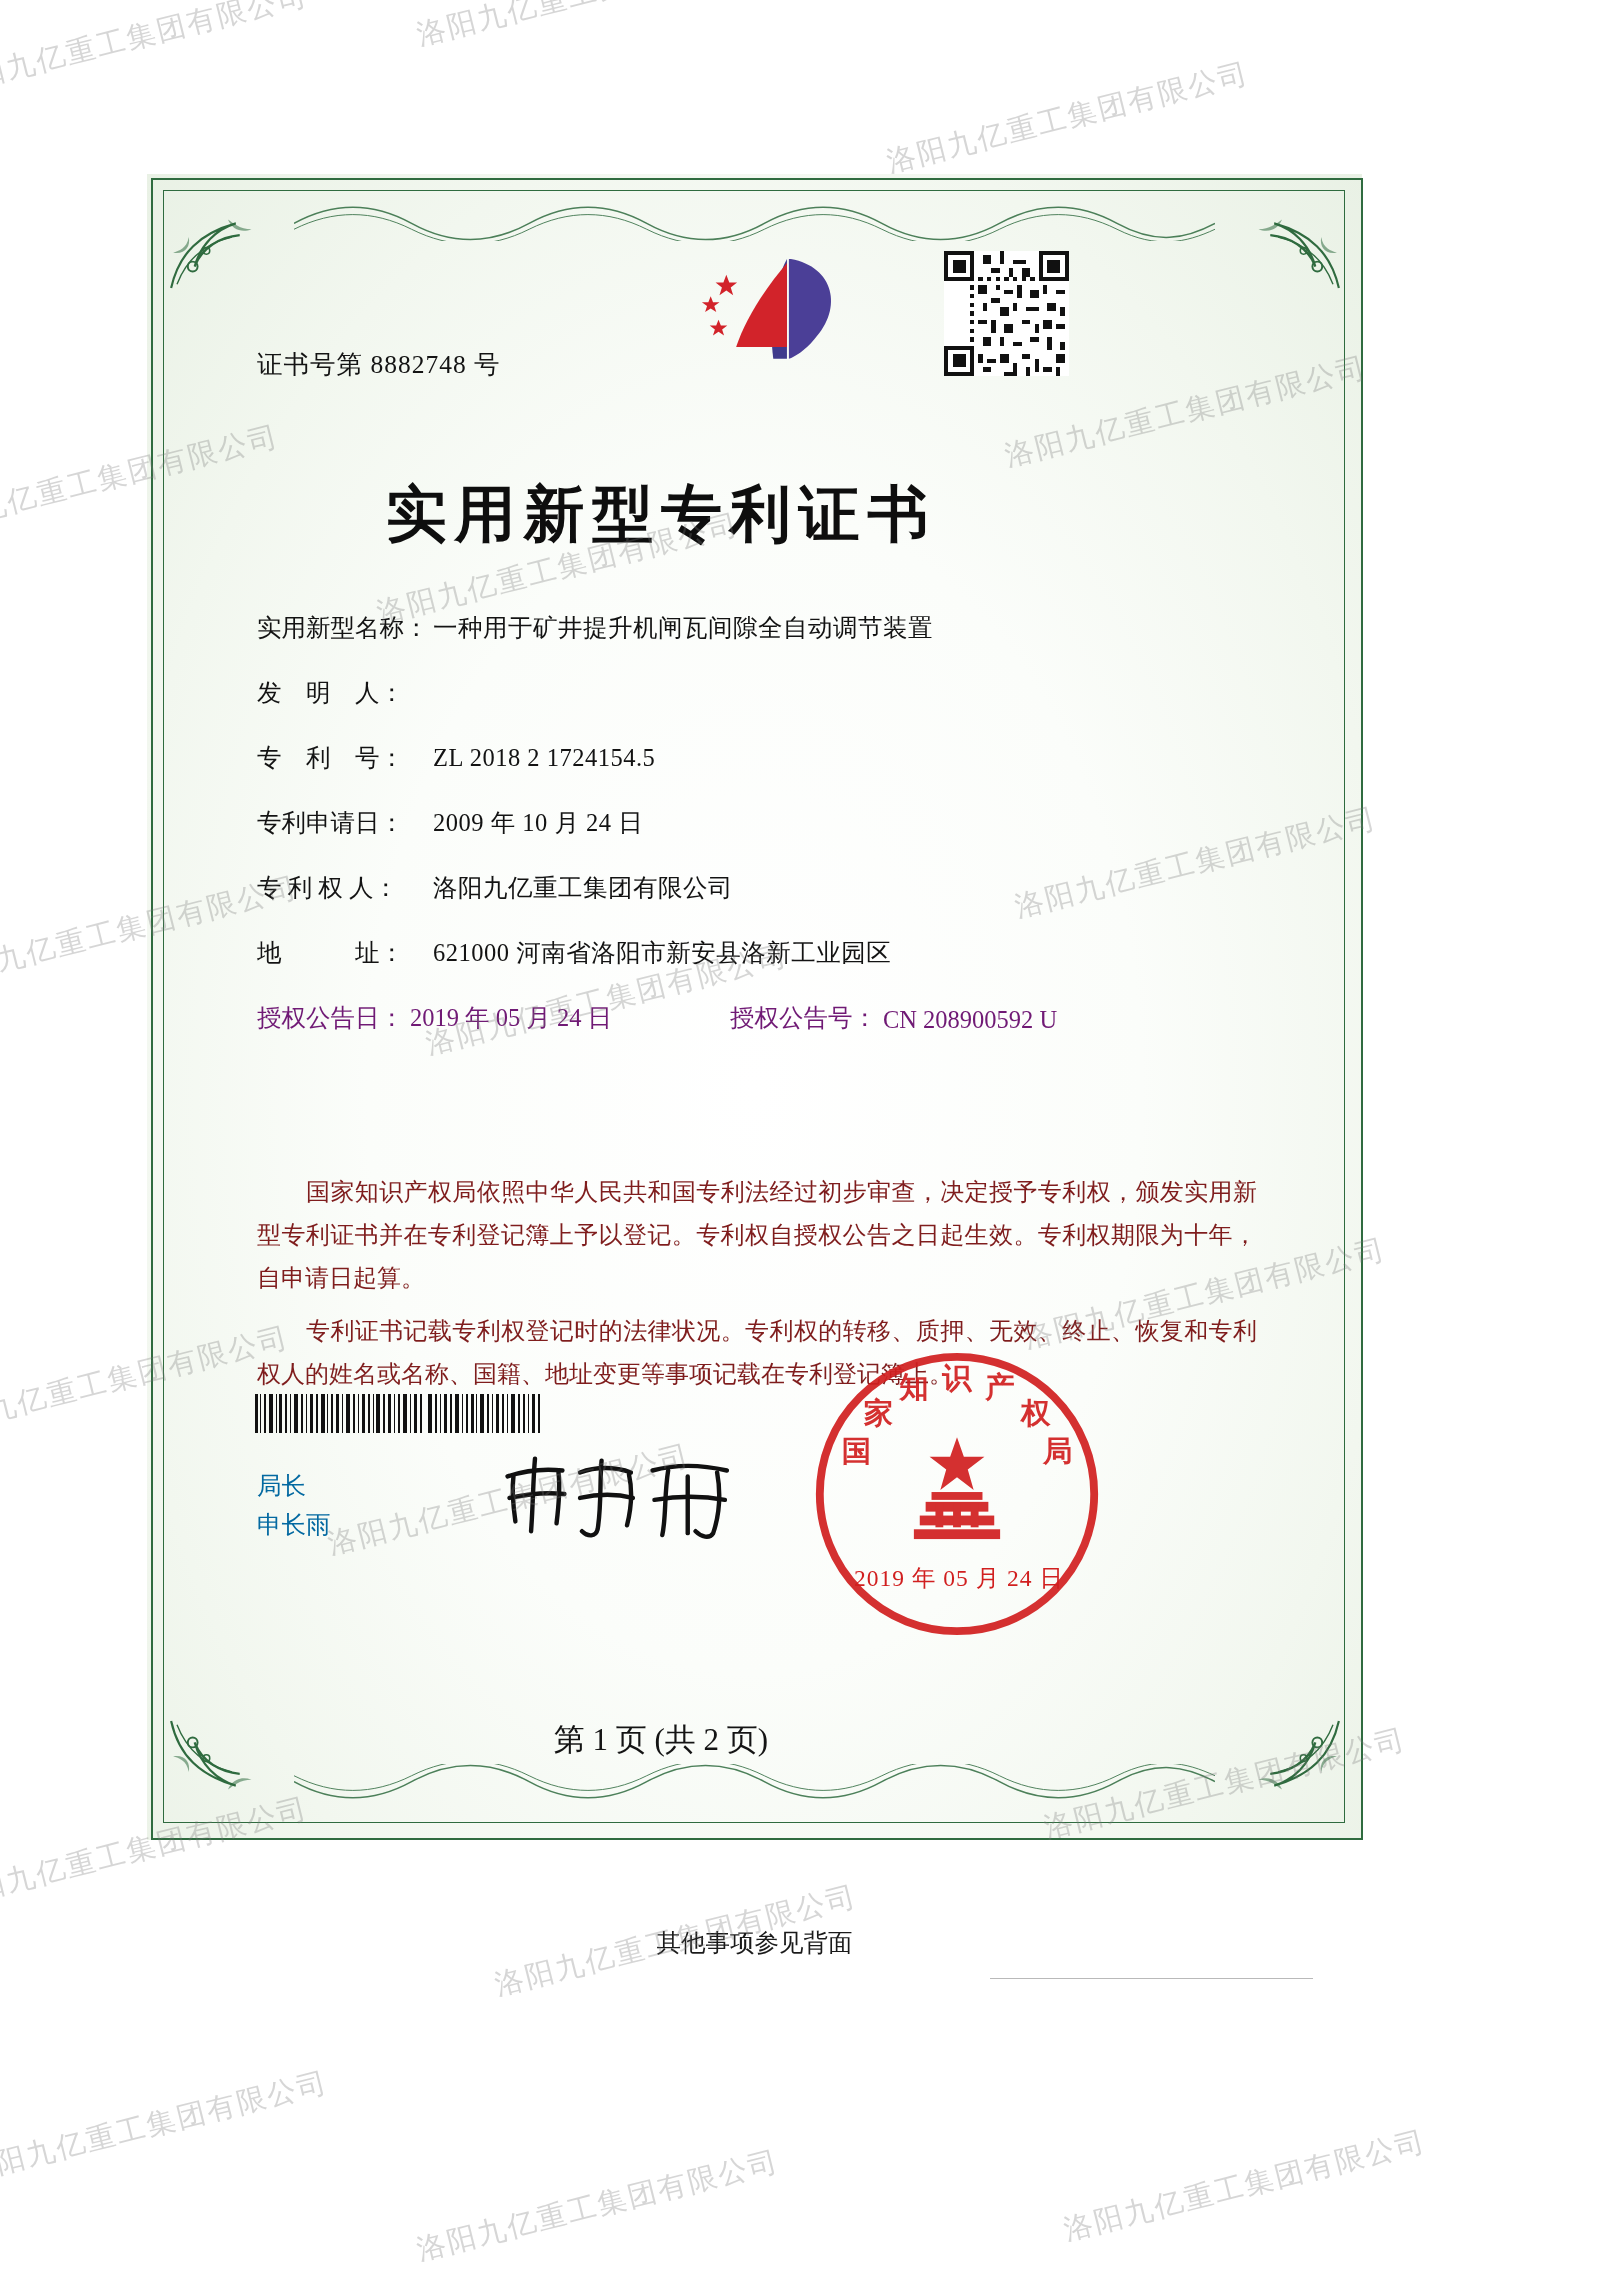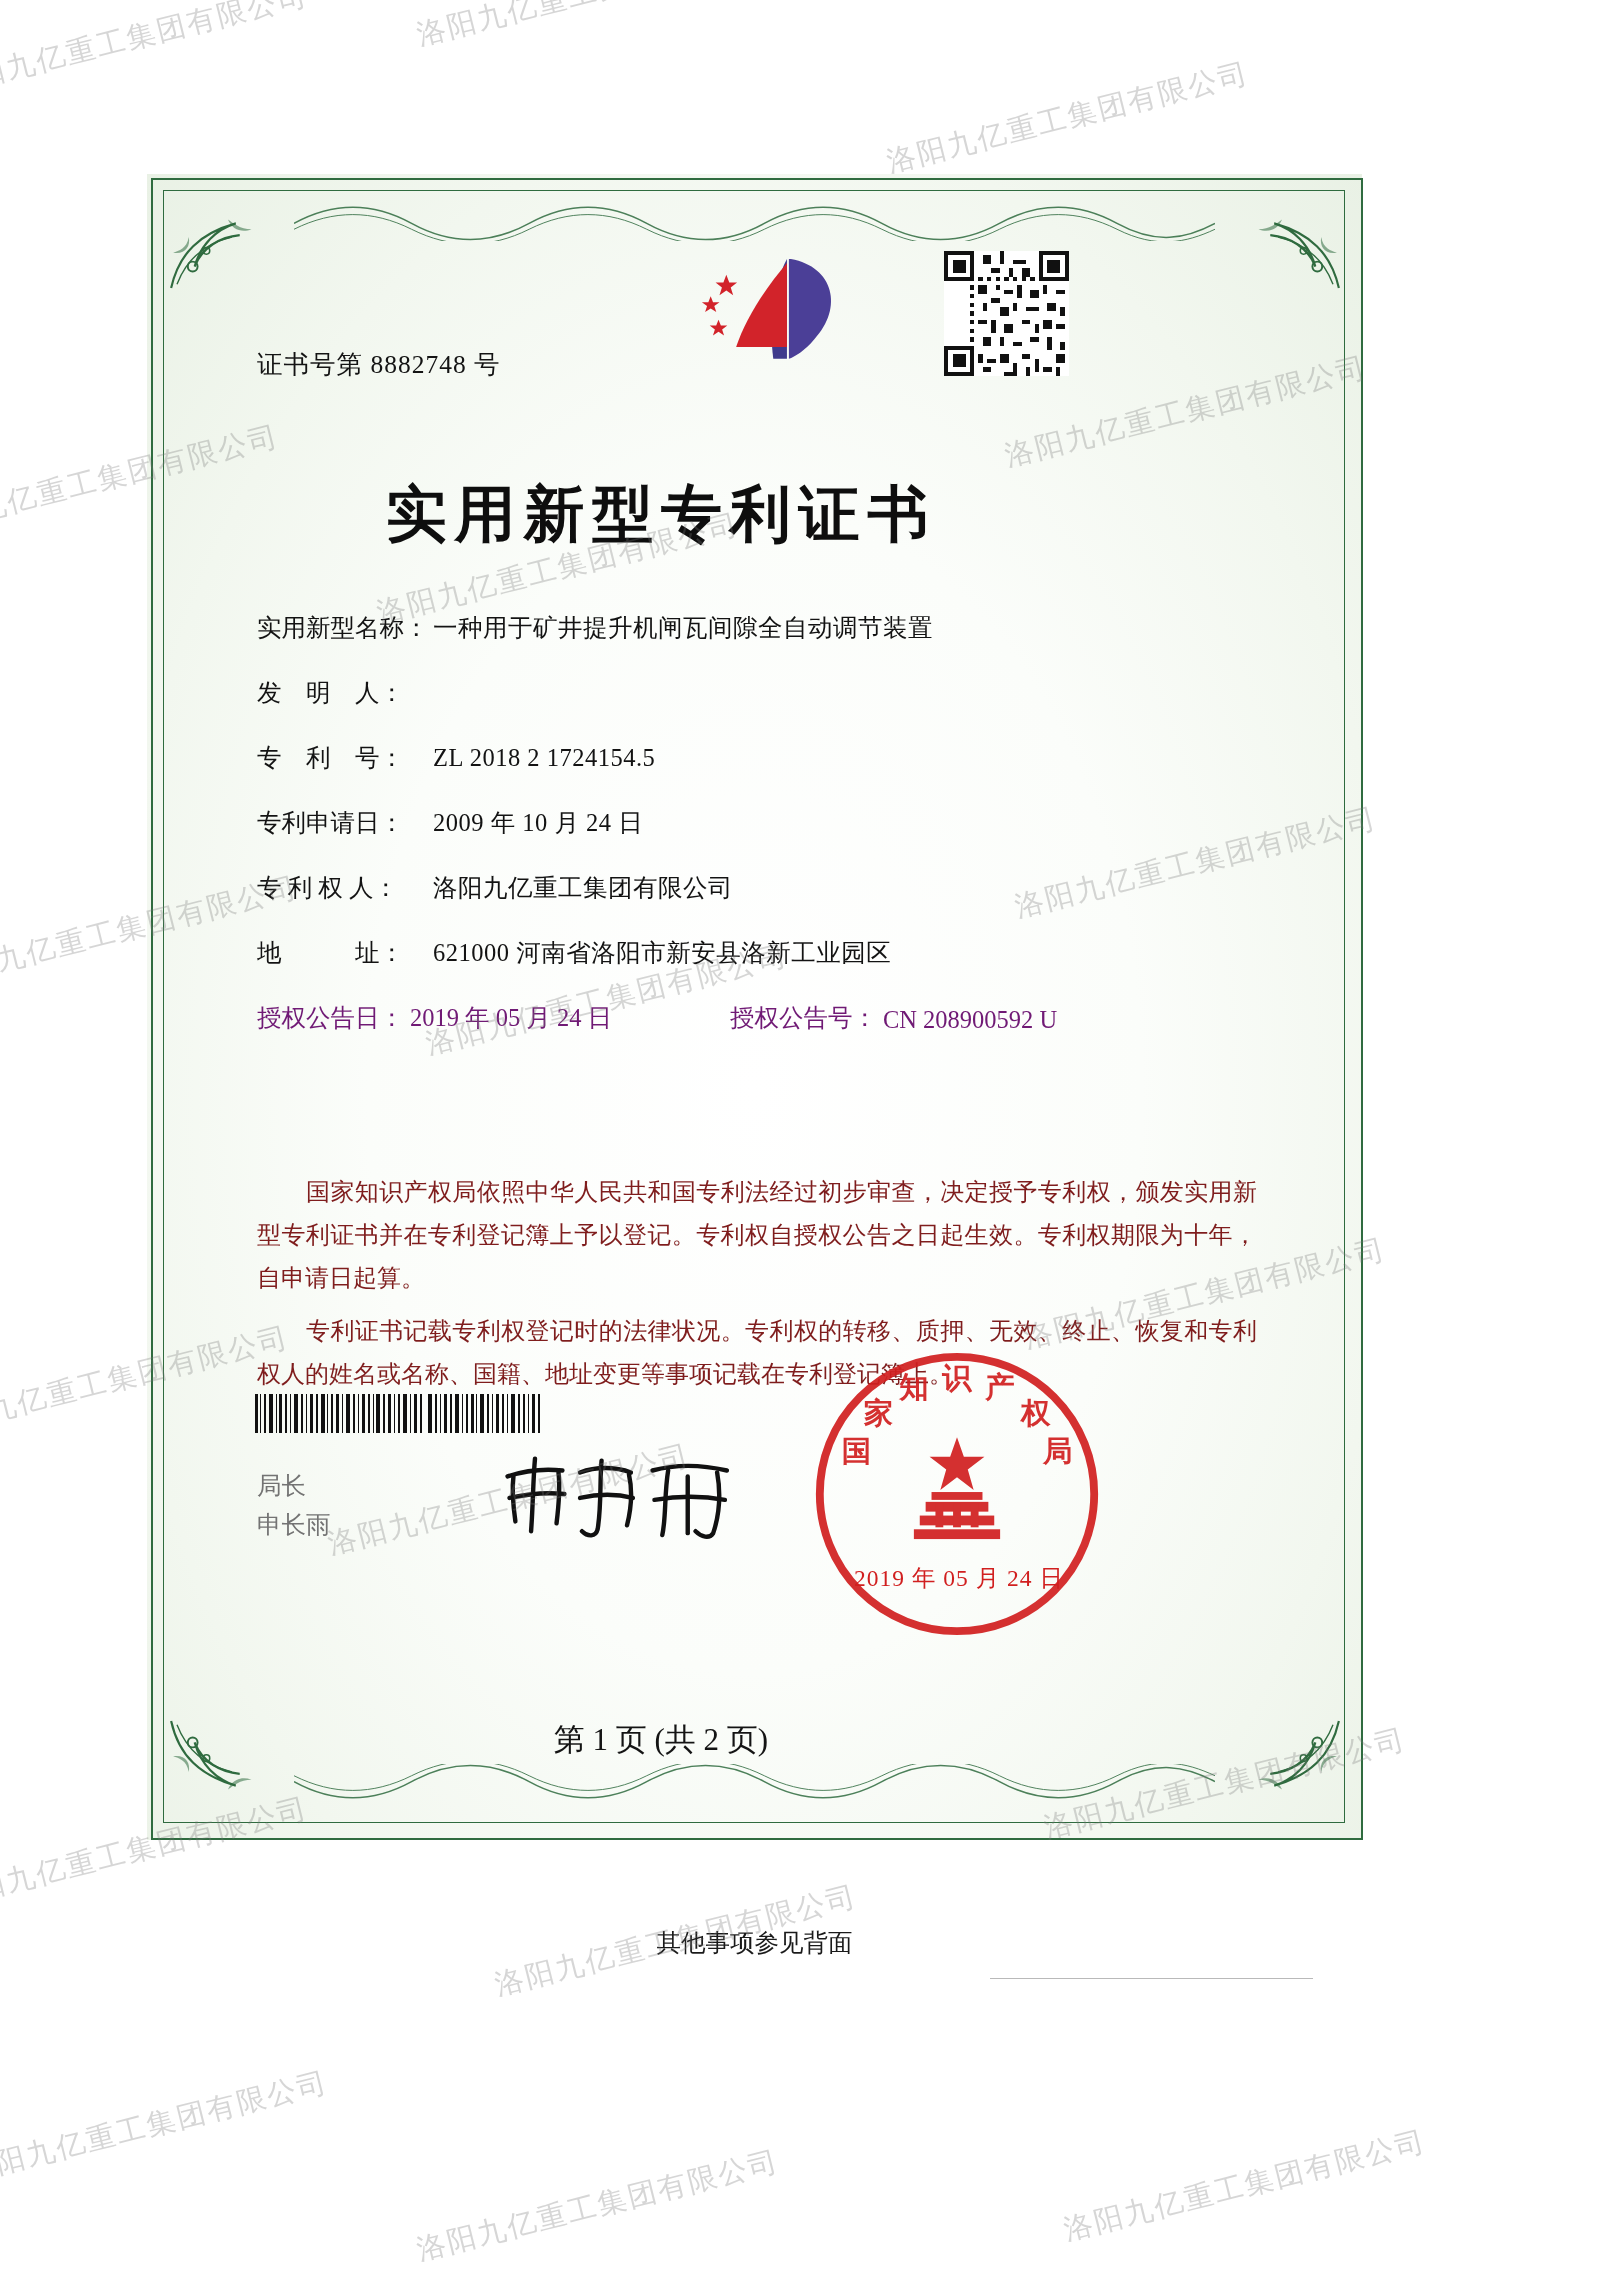--- a/index.html
+++ b/index.html
@@ -208,21 +208,21 @@
   }
   .barcode svg { width: 100%; height: 100%; display: block; }
 
   
   .sign-block {
     position: absolute;
     left: 94px;
     top: 1276px;
     font-size: 24.5px;
     line-height: 39px;
-    color: #737373;
+    color: #0369a1;
   }
   .signature-script {
     position: absolute;
     left: 323px;
     top: 1257px;
     width: 284px;
     height: 94px;
     color: #111;
   }
   .signature-script svg { width: 100%; height: 100%; display: block; }

